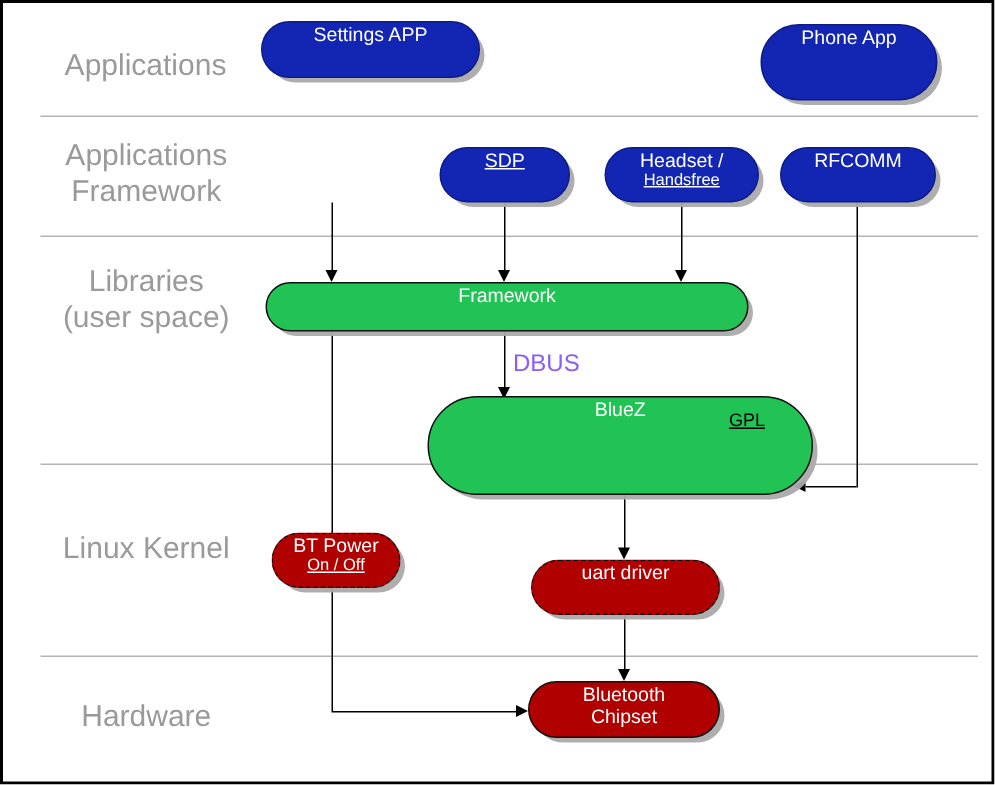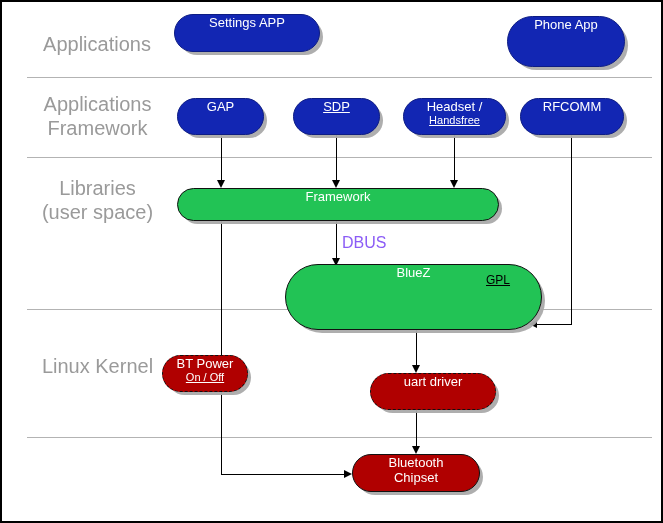--- a/index.html
+++ b/index.html
@@ -115,20 +115,21 @@
   <div class="divider" style="top:155px;"></div>
   <div class="divider" style="top:307px;"></div>
   <div class="divider" style="top:435px;"></div>
 
   <div class="layer-label" style="left:20px; top:30px; width:150px;">Applications</div>
   <div class="layer-label" style="left:18px; top:90px; width:155px;">Applications
 Framework</div>
   <div class="layer-label" style="left:18px; top:174px; width:155px;">Libraries
 (user space)</div>
   <div class="layer-label" style="left:18px; top:352px; width:155px;">Linux Kernel</div>
+  <div class="layer-label" style="left:18px; top:464px; width:155px;">Hardware</div>
 
   <div class="vline" style="left:219px; top:133px; height:48px;"></div>
   <div class="arrow-down" style="left:215px; top:178px;"></div>
 
   <div class="vline" style="left:334px; top:133px; height:48px;"></div>
   <div class="arrow-down" style="left:330px; top:178px;"></div>
 
   <div class="vline" style="left:452px; top:133px; height:48px;"></div>
   <div class="arrow-down" style="left:448px; top:178px;"></div>
 
@@ -150,48 +151,45 @@
   <div class="hline" style="left:219px; top:472px; width:125px;"></div>
   <div class="arrow-right" style="left:342px; top:468px;"></div>
 
   <div class="node blue" style="left:172px; top:12px; width:146px; height:38px;">
     <span class="l1">Settings APP</span>
   </div>
   <div class="node blue" style="left:505px; top:14px; width:118px; height:51px;">
     <span class="l1">Phone App</span>
   </div>
 
-  <div class="node blue" style="left:175px; top:96px; width:87px; height:37px;">
-    <span class="l1">GAP</span>
-  </div>
   <div class="node blue" style="left:291px; top:96px; width:87px; height:37px;text-decoration:underline;">
     <span class="l1">SDP</span>
   </div>
   <div class="node blue" style="left:401px; top:96px; width:103px; height:37px;">
     <span class="l1">Headset /</span>
     <span class="l2">Handsfree</span>
   </div>
   <div class="node blue" style="left:518px; top:96px; width:104px; height:37px;">
     <span class="l1">RFCOMM</span>
   </div>
 
   <div class="node green" style="left:175px; top:186px; width:322px; height:33px;">
     <span class="l1">Framework</span>
   </div>
 
   <div class="node green" style="left:283px; top:262px; width:257px; height:66px;">
     <span class="l1">BlueZ</span>
   </div>
   <div class="badge" style="left:484px; top:271px;">GPL</div>
 
-  <div class="node red dashed" style="left:160px; top:353px; width:86px; height:37px;">
+  <div class="node red dashed" style="left:179px; top:353px; width:86px; height:37px;">
     <span class="l1">BT Power</span>
     <span class="l2">On / Off</span>
   </div>
-  <div class="node red dashed" style="left:368px; top:371px; width:126px; height:37px;">
+  <div class="node red dashed" style="left:352px; top:371px; width:126px; height:37px;">
     <span class="l1">uart driver</span>
   </div>
 
   <div class="node red" style="left:350px; top:452px; width:128px; height:38px;">
     <span class="l1">Bluetooth</span>
     <span class="l1">Chipset</span>
   </div>
 
 </div>
 

